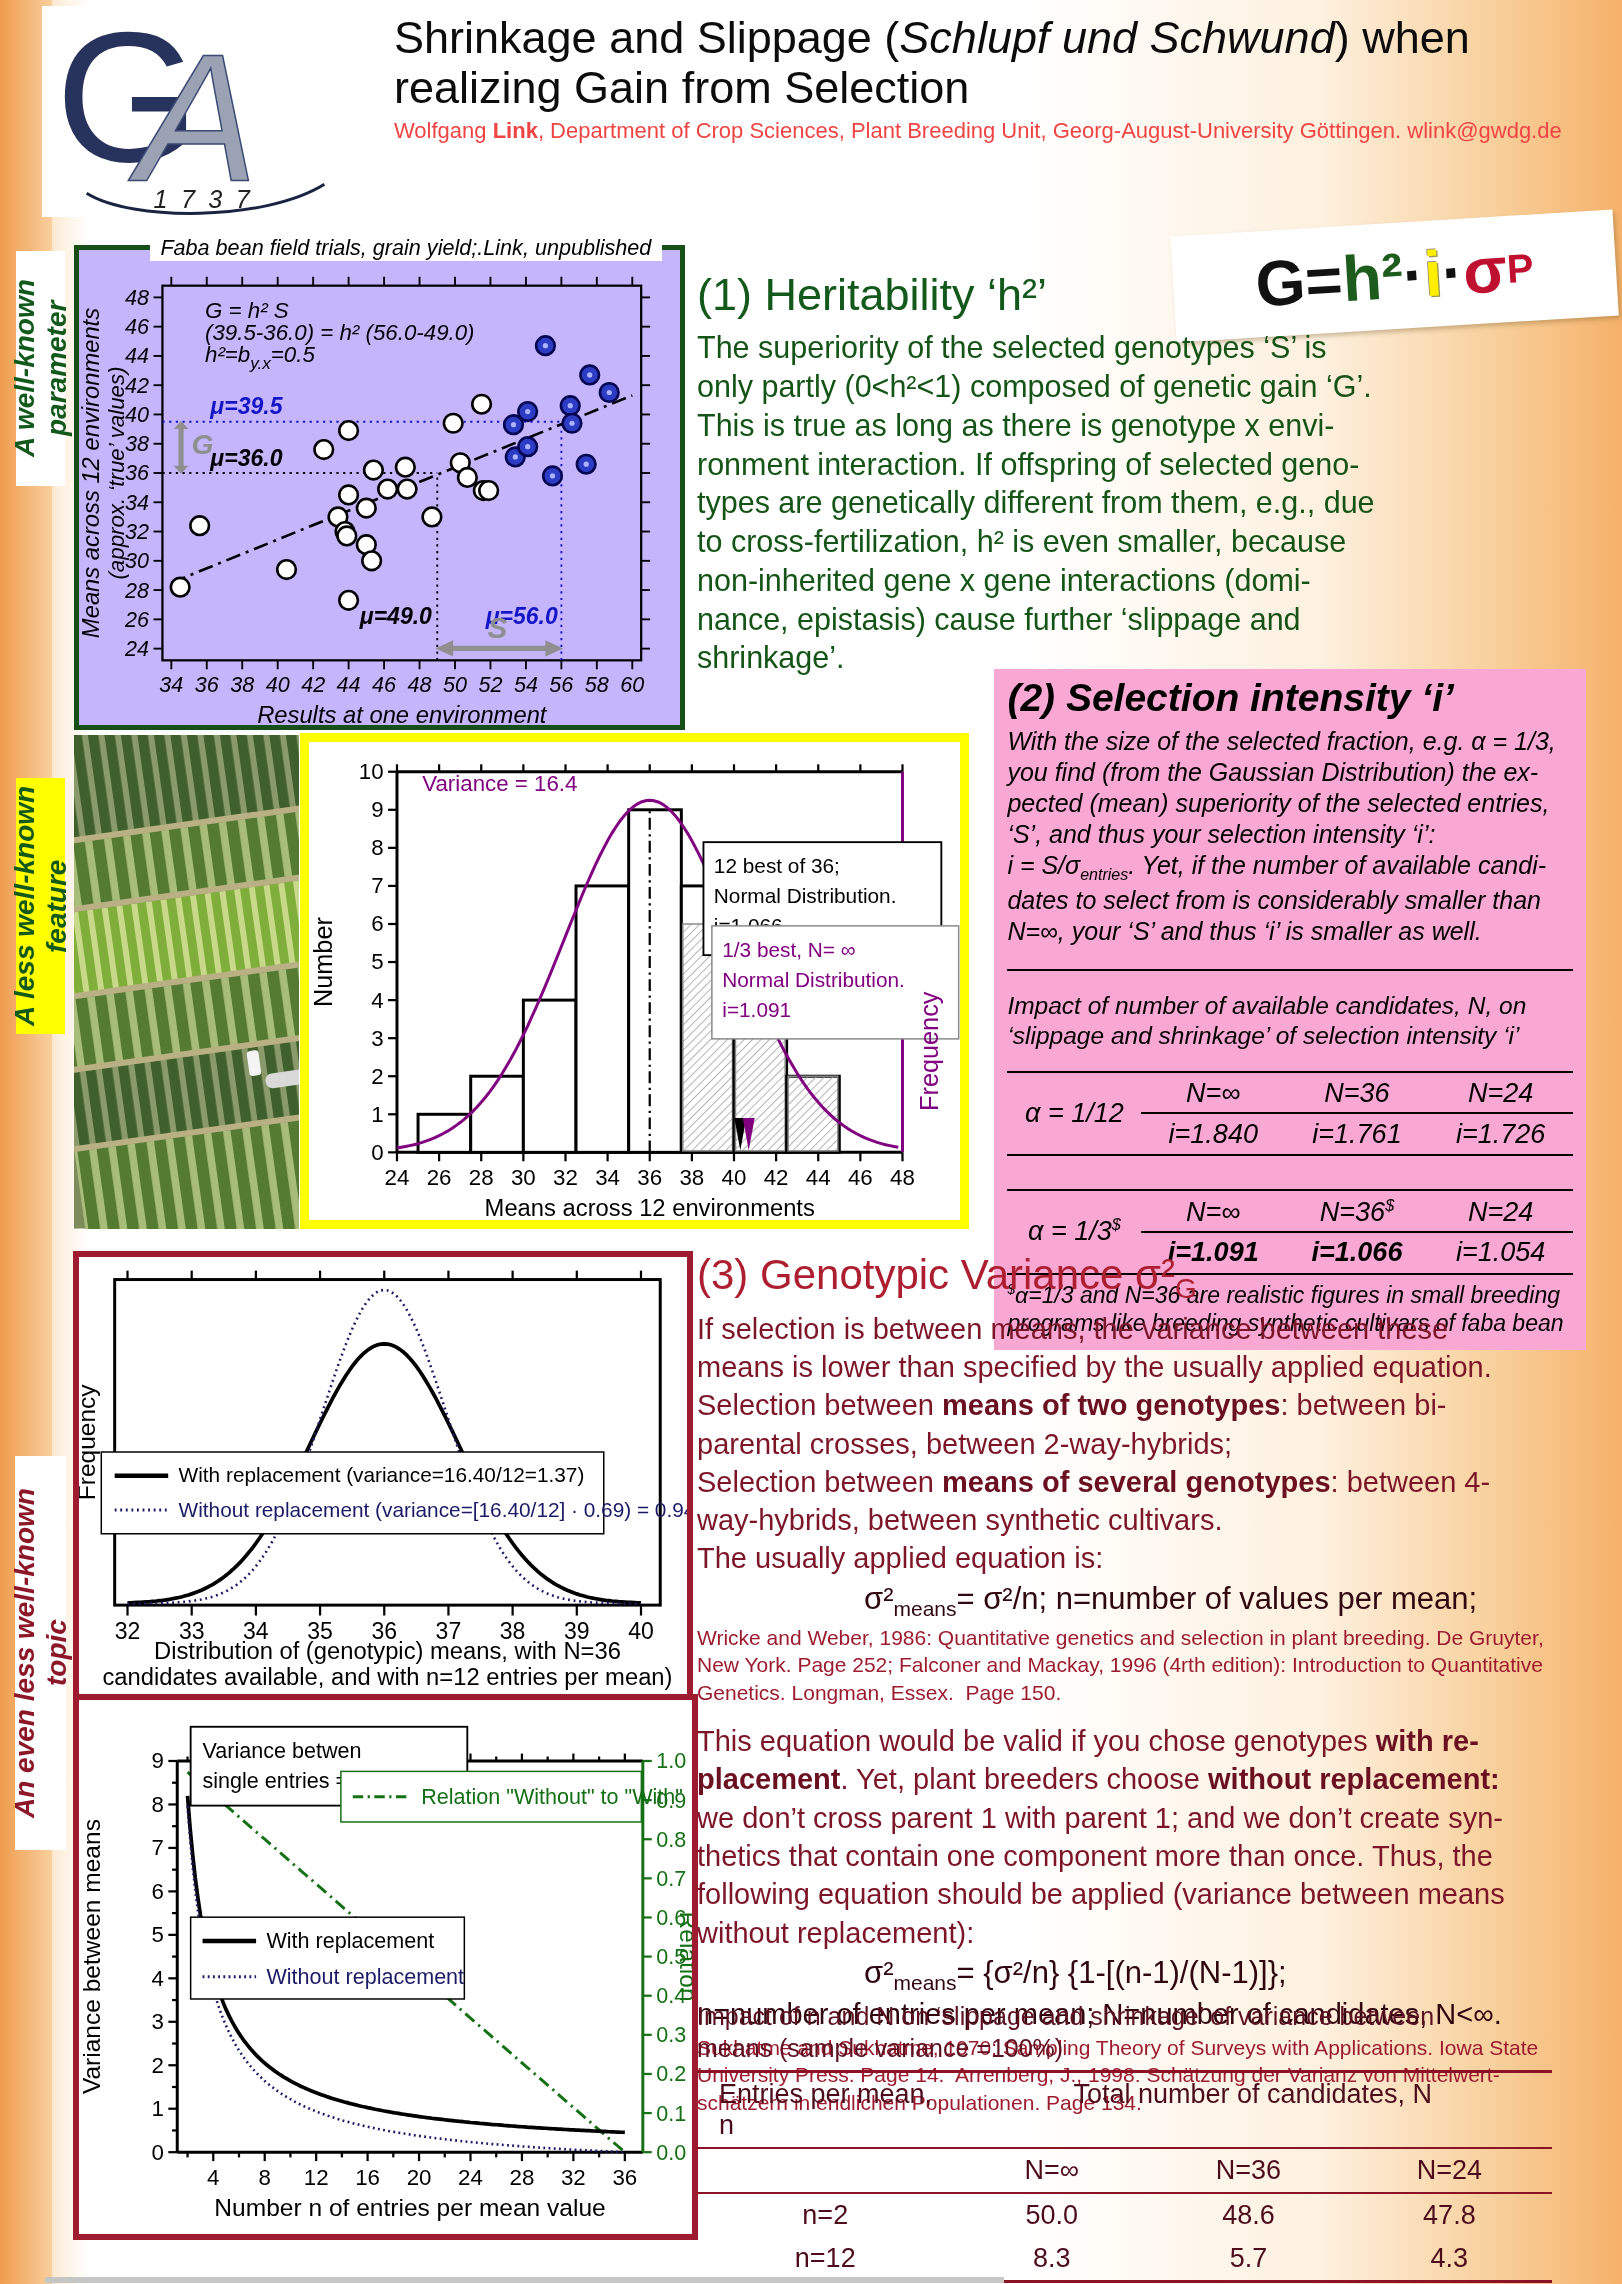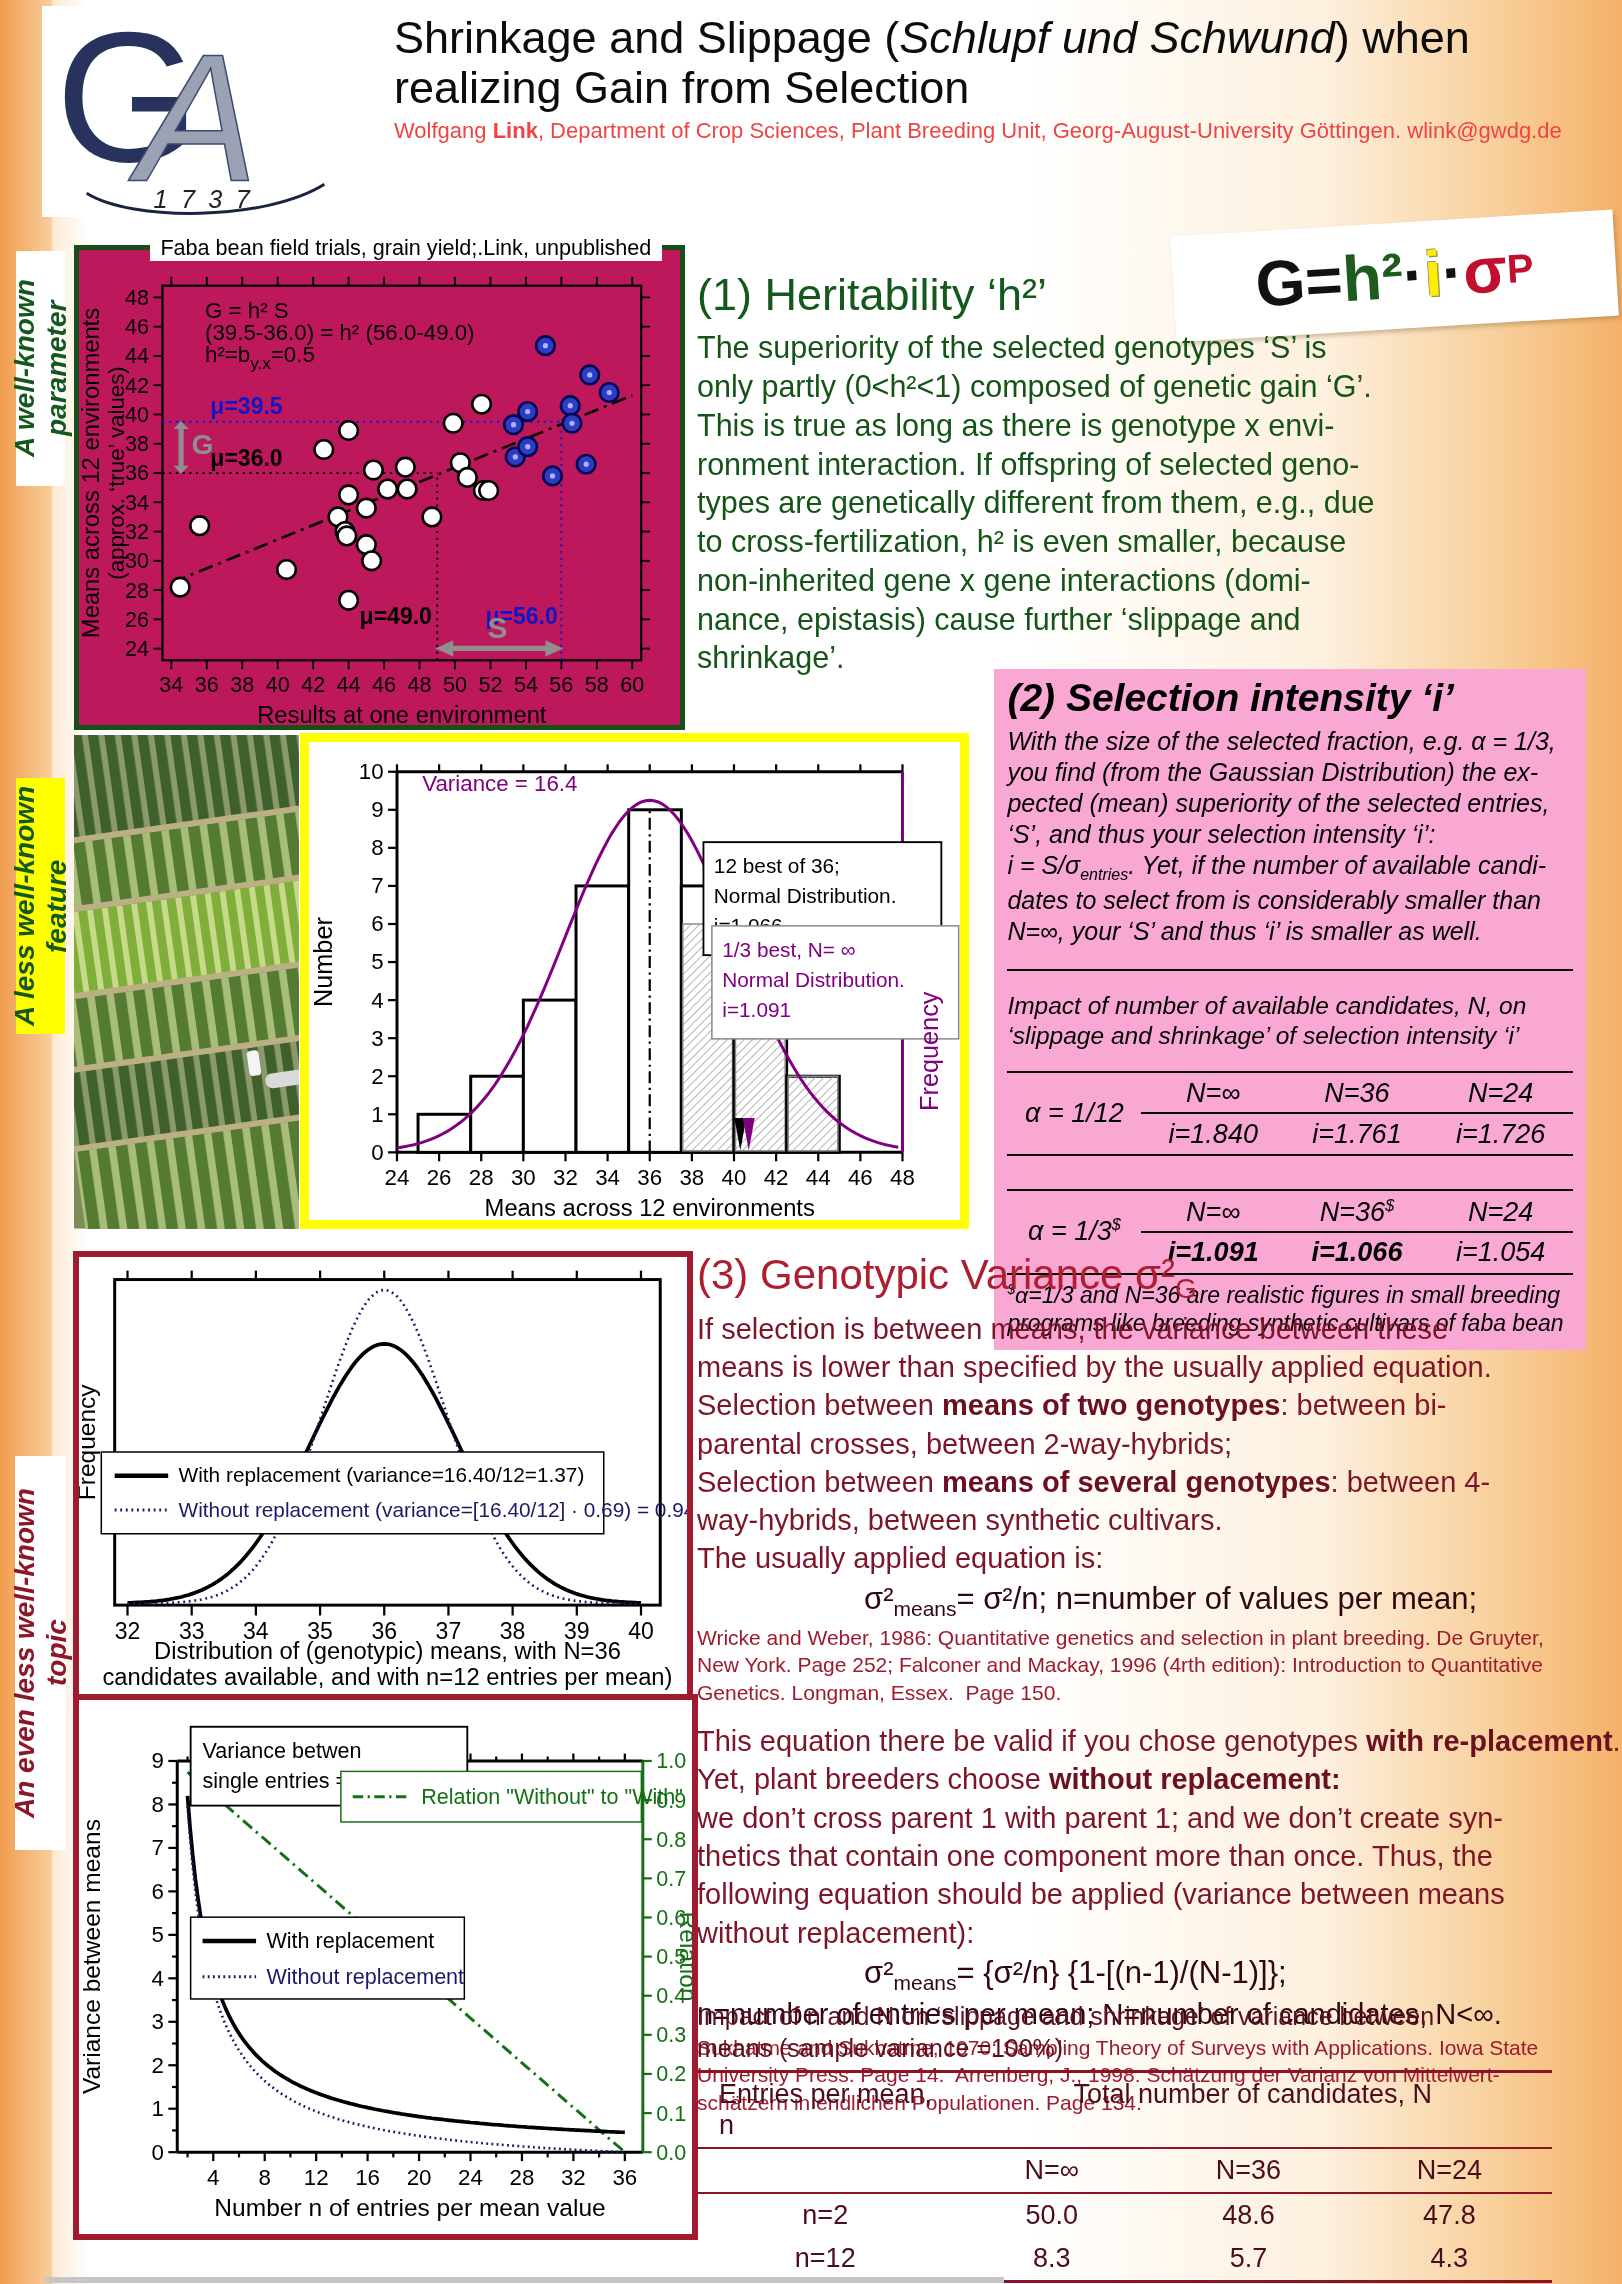--- a/index.html
+++ b/index.html
@@ -17,21 +17,21 @@
   #poster-byline .b{font-weight:bold;}
   
   #left-strip{left:0;top:0;width:52px;height:2284px;background:linear-gradient(90deg,#f09c4e,#f8cf9d);}
   .side-label{display:flex;align-items:center;justify-content:center;
     writing-mode:vertical-rl;transform:rotate(180deg);
     font-weight:bold;font-style:italic;font-size:28px;text-align:center;}
   #side1{left:16.4px;top:251px;width:49px;height:235px;background:#fff;color:#14591c;}
   #side2{left:16.4px;top:778px;width:49px;height:256px;background:#ffff00;color:#14591c;}
   #side3{left:15px;top:1456px;width:51px;height:394px;background:#fff;color:#8c1728;}
   
-  #scatter-box{left:74px;top:245px;width:601px;height:475px;background:#be185d;border:5.2px solid #184f18;}
+  #scatter-box{left:74px;top:245px;width:601px;height:475px;background:#c4b5fd;border:5.2px solid #184f18;font-style:italic;}
   #scatter-title{top:-15px;left:71px;background:#fff;padding:0 10.4px;font-size:21.6px;color:#000;white-space:nowrap;}
   #photo-box{left:74px;top:735px;width:225px;height:494px;}
   #hist-box{left:300px;top:733px;width:651px;height:478px;background:#fff;border:9px solid #ffff00;}
   #mid-box{left:73px;top:1251px;width:608px;height:445px;background:#fff;border:6px solid #9e1b30;}
   #var-box{left:73px;top:1694px;width:613px;height:534px;background:#fff;border:6px solid #9e1b30;}
   
   #formula-box{left:1173px;top:223px;width:443px;height:106px;background:#fff;
     transform:rotate(-3.5deg);display:flex;align-items:center;justify-content:center;
     font-size:64px;font-weight:bold;box-shadow:2.2px 3px 4.5px rgba(120,90,40,.35);}
   #formula-box .fg{color:#111;}
@@ -470,21 +470,21 @@
 means is lower than specified by the usually applied equation.
 Selection between </span><span class="b">means of two genotypes</span><span>: between bi-
 parental crosses, between 2-way-hybrids;
 Selection between </span><span class="b">means of several genotypes</span><span>: between 4-
 way-hybrids, between synthetic cultivars.
 The usually applied equation is:</span></div>
   <div class="eq"><span>σ²</span><sub>means</sub><span>= σ²/n;   n=number of values per mean;</span></div>
   <div class="ref">Wricke and Weber, 1986: Quantitative genetics and selection in plant breeding. De Gruyter,
 New York. Page 252; Falconer and Mackay, 1996 (4rth edition): Introduction to Quantitative
 Genetics. Longman, Essex.  Page 150.</div>
-  <div class="s3p" id="s3-p2"><span>This equation there be valid if you chose genotypes </span><span class="b">with re-placement</span><span>. Yet, plant breeders choose </span><span class="b">without replacement:</span><span>
+  <div class="s3p" id="s3-p2"><span>This equation would be valid if you chose genotypes </span><span class="b">with re-placement</span><span>. Yet, plant breeders choose </span><span class="b">without replacement:</span><span>
 we don’t cross parent 1 with parent 1; and we don’t create syn-
 thetics that contain one component more than once. Thus, the
 following equation should be applied (variance between means
 without replacement):</span></div>
   <div class="eq"><span>σ²</span><sub>means</sub><span>= {σ²/n} {1-[(n-1)/(N-1)]};</span></div>
   <div class="eqnote">n=number of entries per mean;  N=number of candidates, N&lt;∞.</div>
   <div class="ref">Sukhatme and Sukhatme, 1970: Sampling Theory of Surveys with Applications. Iowa State
 University Press. Page 14.  Arrenberg, J., 1998: Schätzung der Varianz von Mittelwert-
 schätzern in endlichen Populationen. Page 134.</div>
 </div>

